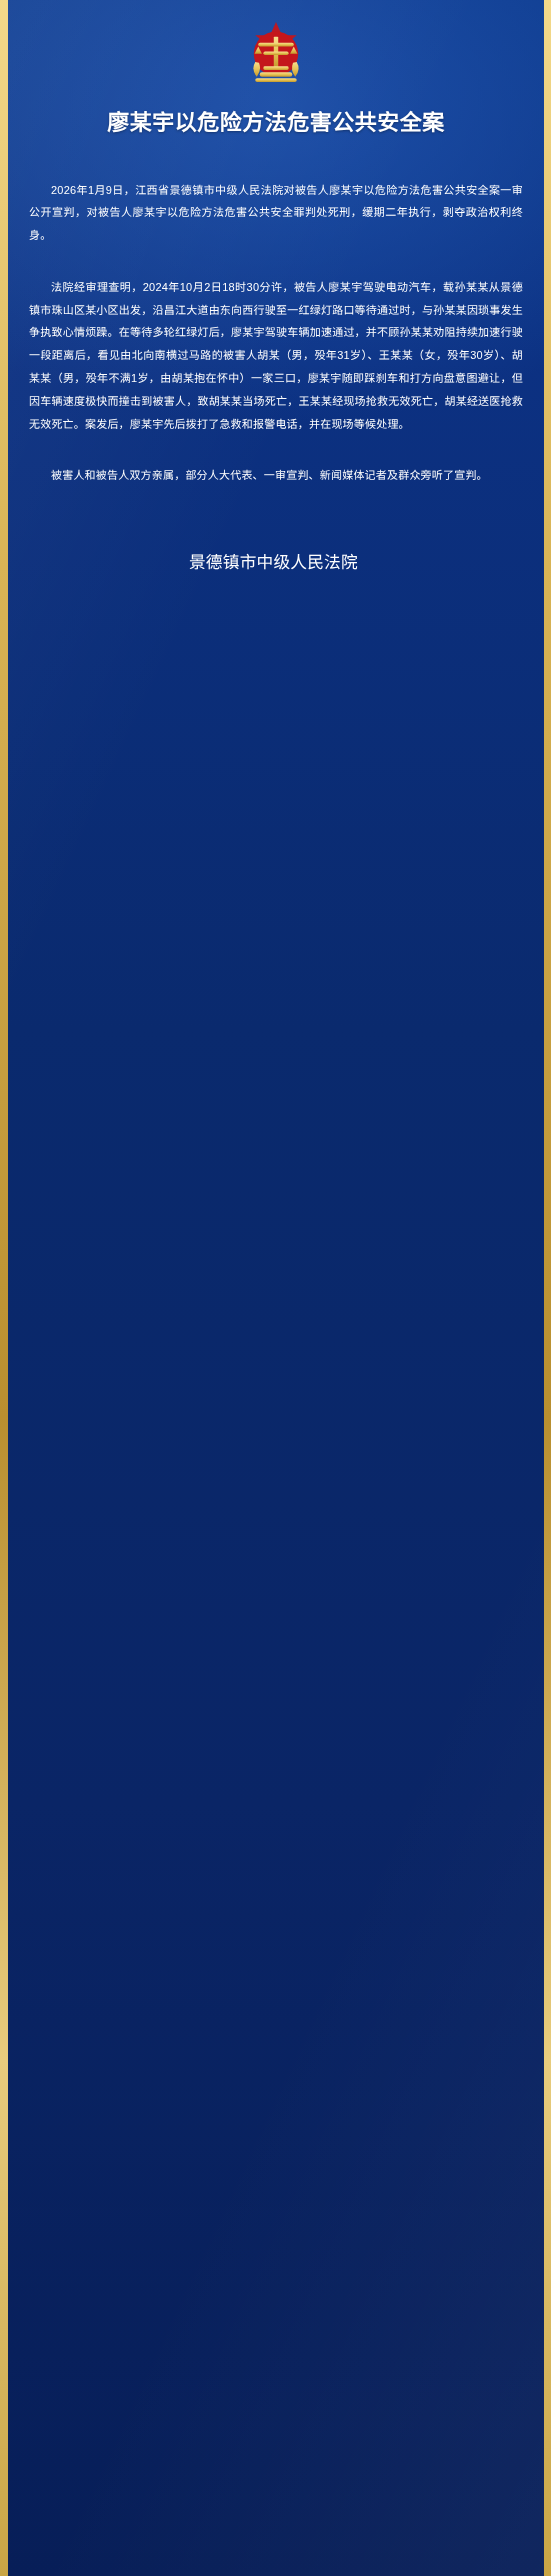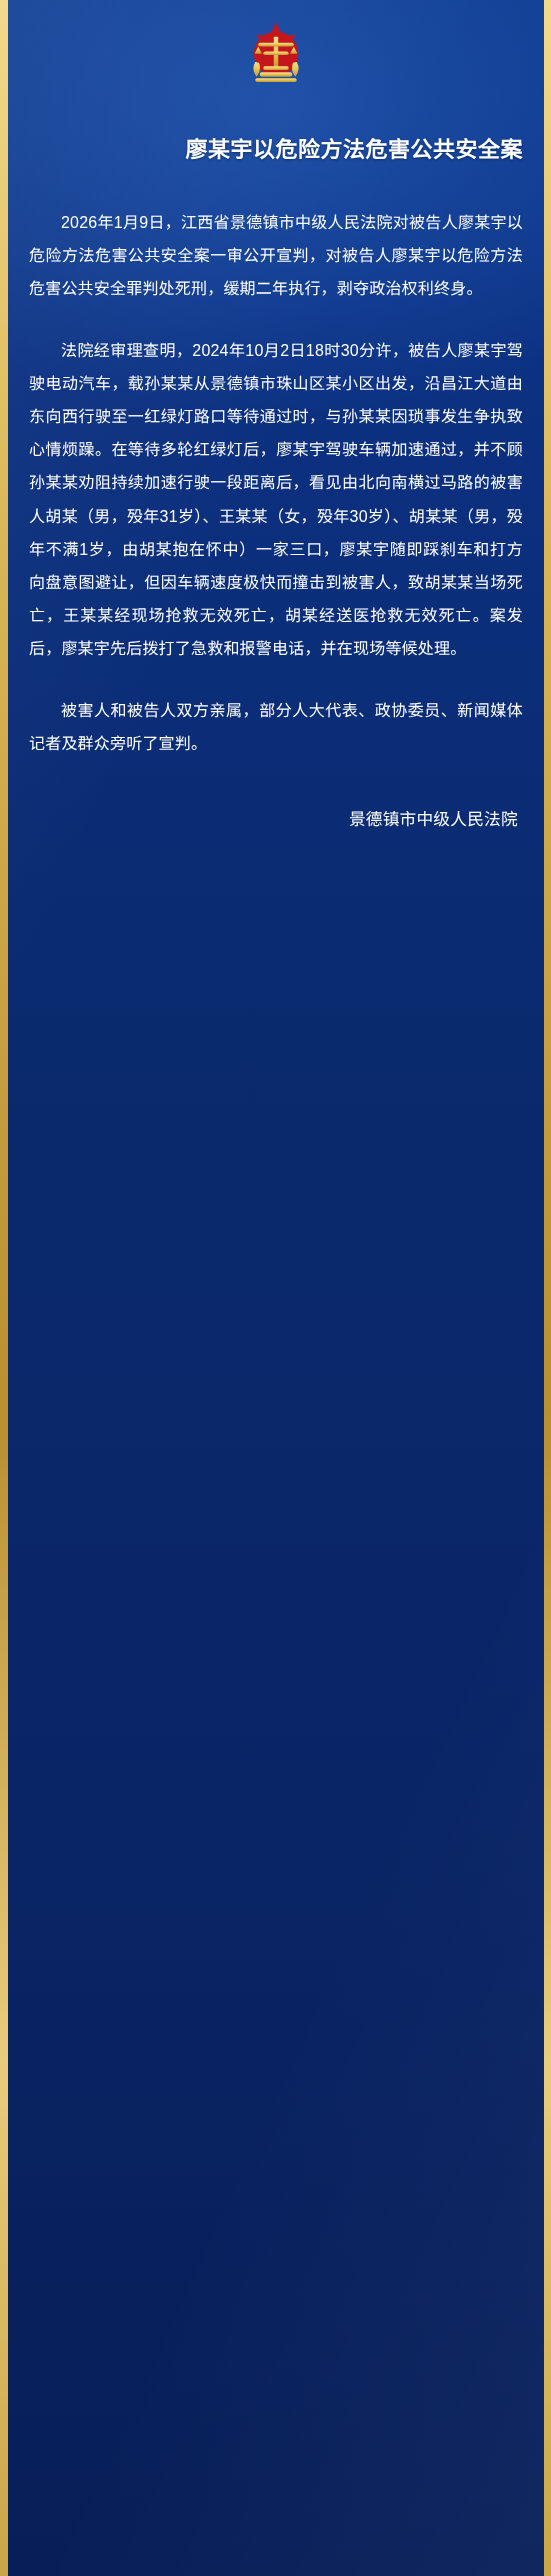--- a/index.html
+++ b/index.html
@@ -57,50 +57,50 @@
     display: flex;
     justify-content: center;
   }
   .emblem {
     position: relative;
     width: 74px;
     height: 74px;
   }
   
   .title {
-    margin-top: 39px;
-    text-align: right;
+    margin-top: 12px;
+    text-align: center;
     color: #ffffff;
     font-size: 22px;
     font-weight: bold;
     line-height: 1.62;
     letter-spacing: 0.5px;
     text-shadow: 0 0.9px 2.6px rgba(0,0,0,0.35);
   }
   .title .line2 {
     display: block;
   }
 
   
   .body {
     margin-top: 38px;
   }
   .para {
     color: #ffffff;
-    font-size: 16px;
+    font-size: 11px;
     line-height: 2.07;
     text-align: justify;
     text-justify: inter-ideograph;
     text-indent: 2em;
     margin: 0 0 29px 0;
     letter-spacing: 0.2px;
   }
   .sign {
-    margin-top: 43px;
-    text-align: right;
+    margin-top: 59px;
+    text-align: center;
     color: #ffffff;
     font-size: 16.7px;
     line-height: 2.0;
     letter-spacing: 0.2px;
     padding-right: 5.2px;
   }
   .sign div { margin-bottom: 3.4px; }
 </style>
 </head>
 <body>
@@ -141,21 +141,21 @@
       </div>
     </div>
 
     <h1 class="title">
       <span>廖某宇以危险方法危害公共安全案</span>
     </h1>
 
     <div class="body">
       <p class="para">2026年1月9日，江西省景德镇市中级人民法院对被告人廖某宇以危险方法危害公共安全案一审公开宣判，对被告人廖某宇以危险方法危害公共安全罪判处死刑，缓期二年执行，剥夺政治权利终身。</p>
       <p class="para">法院经审理查明，2024年10月2日18时30分许，被告人廖某宇驾驶电动汽车，载孙某某从景德镇市珠山区某小区出发，沿昌江大道由东向西行驶至一红绿灯路口等待通过时，与孙某某因琐事发生争执致心情烦躁。在等待多轮红绿灯后，廖某宇驾驶车辆加速通过，并不顾孙某某劝阻持续加速行驶一段距离后，看见由北向南横过马路的被害人胡某（男，殁年31岁）、王某某（女，殁年30岁）、胡某某（男，殁年不满1岁，由胡某抱在怀中）一家三口，廖某宇随即踩刹车和打方向盘意图避让，但因车辆速度极快而撞击到被害人，致胡某某当场死亡，王某某经现场抢救无效死亡，胡某经送医抢救无效死亡。案发后，廖某宇先后拨打了急救和报警电话，并在现场等候处理。</p>
-      <p class="para">被害人和被告人双方亲属，部分人大代表、政协委员、新闻媒体记者及群众旁听了宣判。</p>
+      <p class="para">被害人和被告人双方亲属，部分人大代表、一审宣判、新闻媒体记者及群众旁听了宣判。</p>
     </div>
 
     <div class="sign">
       <div>景德镇市中级人民法院</div>
     </div>
 
   </div>
 </div>
 
 

